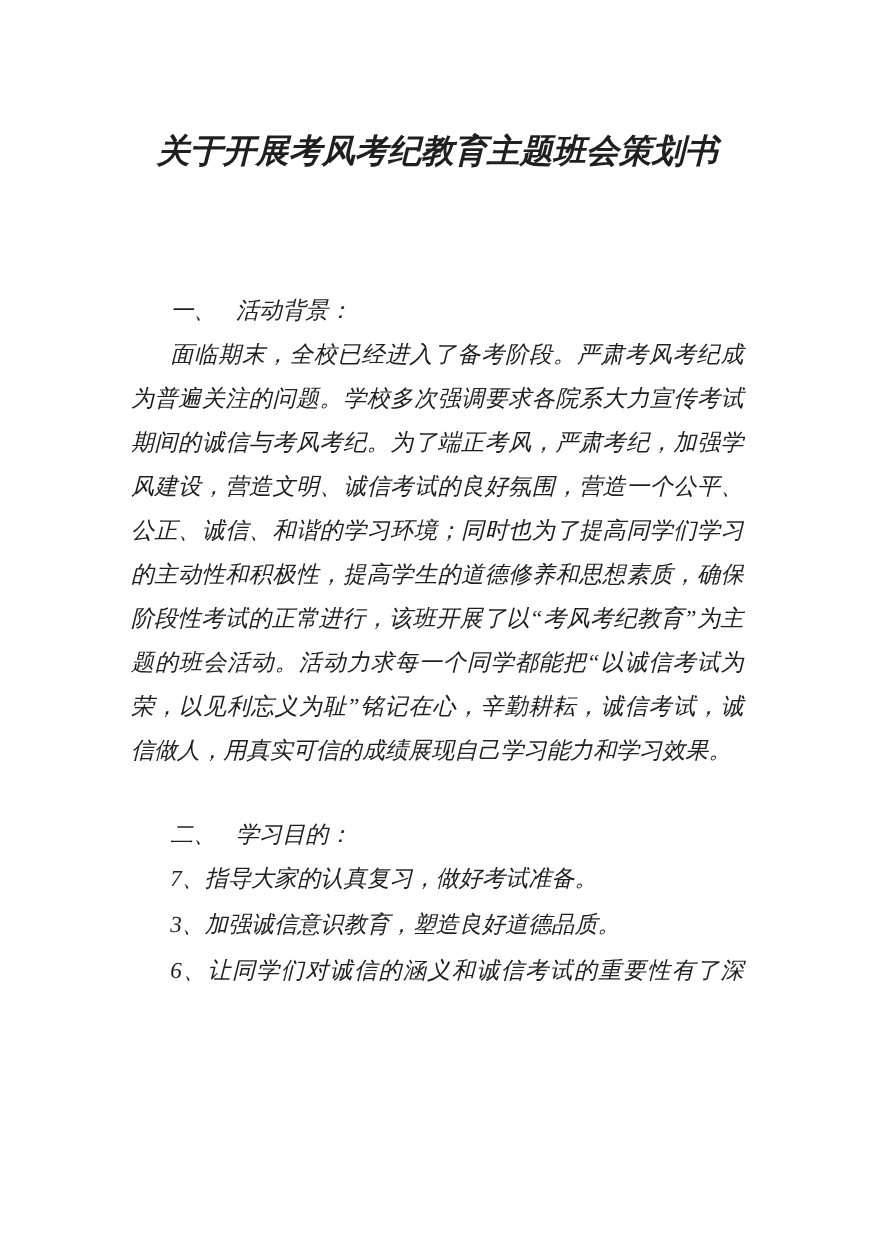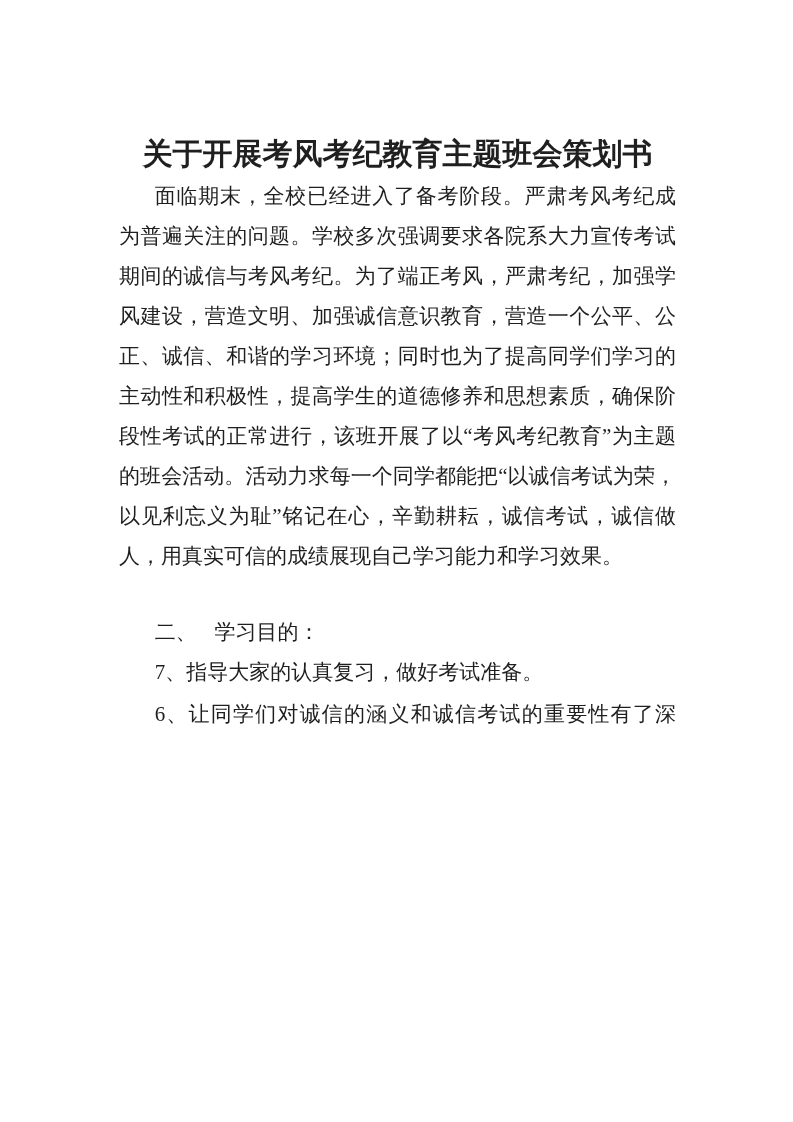--- a/index.html
+++ b/index.html
@@ -6,24 +6,25 @@
     margin: 0;
     padding: 0;
     background: #ffffff;
   }
   .page {
     position: relative;
     width: 793px;
     height: 934px;
     background: #ffffff;
     box-sizing: border-box;
-    padding: 16px 117px 0 119px;
+    padding: 0 117px 0 119px;
     overflow: hidden;
     color: #1f1f1f;
     font-family: "Liberation Serif", "DejaVu Serif", serif;
+    font-style: italic;
   }
   .doc-title {
     margin: 0;
     padding-top: 116px;
     text-align: center;
     font-size: 30px;
     font-weight: 600;
     line-height: 44px;
     letter-spacing: 0;
   }
@@ -61,24 +62,26 @@
     text-align-last: justify;
   }
 </style>
 </head>
 <body>
 
 <div class="page">
 
   <h1 class="doc-title">关于开展考风考纪教育主题班会策划书</h1>
 
+  <p class="sec-heading gap-after-title"><span class="sec-num">一、</span><span>活动背景：</span></p>
 
-  <p class="body-para">面临期末，全校已经进入了备考阶段。严肃考风考纪成为普遍关注的问题。学校多次强调要求各院系大力宣传考试期间的诚信与考风考纪。为了端正考风，严肃考纪，加强学风建设，营造文明、加强诚信意识教育，营造一个公平、公正、诚信、和谐的学习环境；同时也为了提高同学们学习的主动性和积极性，提高学生的道德修养和思想素质，确保阶段性考试的正常进行，该班开展了以“考风考纪教育”为主题的班会活动。活动力求每一个同学都能把“以诚信考试为荣，以见利忘义为耻”铭记在心，辛勤耕耘，诚信考试，诚信做人，用真实可信的成绩展现自己学习能力和学习效果。</p>
+  <p class="body-para">面临期末，全校已经进入了备考阶段。严肃考风考纪成为普遍关注的问题。学校多次强调要求各院系大力宣传考试期间的诚信与考风考纪。为了端正考风，严肃考纪，加强学风建设，营造文明、诚信考试的良好氛围，营造一个公平、公正、诚信、和谐的学习环境；同时也为了提高同学们学习的主动性和积极性，提高学生的道德修养和思想素质，确保阶段性考试的正常进行，该班开展了以“考风考纪教育”为主题的班会活动。活动力求每一个同学都能把“以诚信考试为荣，以见利忘义为耻”铭记在心，辛勤耕耘，诚信考试，诚信做人，用真实可信的成绩展现自己学习能力和学习效果。</p>
 
   <p class="sec-heading gap-between-sections"><span class="sec-num">二、</span><span>学习目的：</span></p>
 
 
   <p class="list-item">7、指导大家的认真复习，做好考试准备。</p>
 
+  <p class="list-item">3、加强诚信意识教育，塑造良好道德品质。</p>
 
   <p class="list-item stretch-last">6、让同学们对诚信的涵义和诚信考试的重要性有了深</p>
 
 </div>
 
 </body></html>

